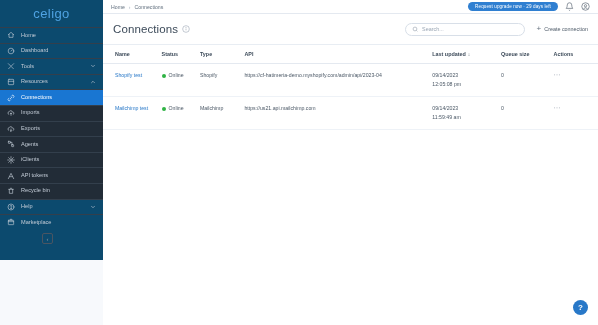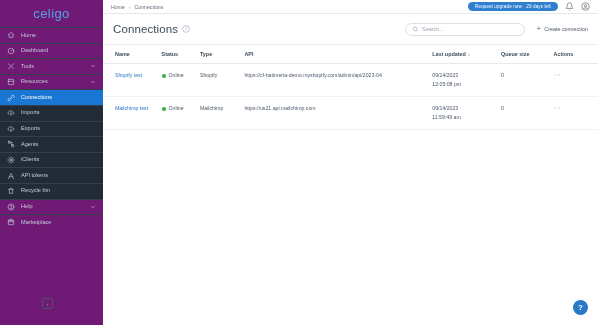--- a/index.html
+++ b/index.html
@@ -6,22 +6,22 @@
   html, body {
     width: 598px; height: 325px;
     font-family: "Liberation Sans", sans-serif;
     background: #f7f9fc;
     overflow: hidden;
   }
   .app { display: flex; width: 598px; height: 325px; position: relative; }
 
   
   .sidebar {
-    width: 103px; height: 325px;
-    background: #701a75;
+    width: 103px; height: 260px;
+    background: #0c4a6e;
     display: flex; flex-direction: column;
     flex-shrink: 0; position: relative;
   }
   .brand {
     height: 27px; display: flex; align-items: center; justify-content: center;
     color: #4fa3e3; font-size: 13px; letter-spacing: .4px;
   }
   .nav { display: flex; flex-direction: column; }
   .nav-item {
     height: 15.6px; display: flex; align-items: center;

